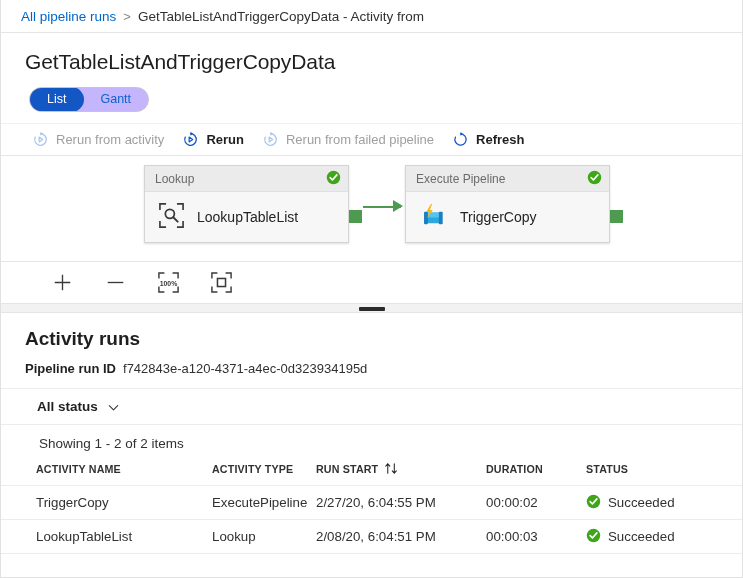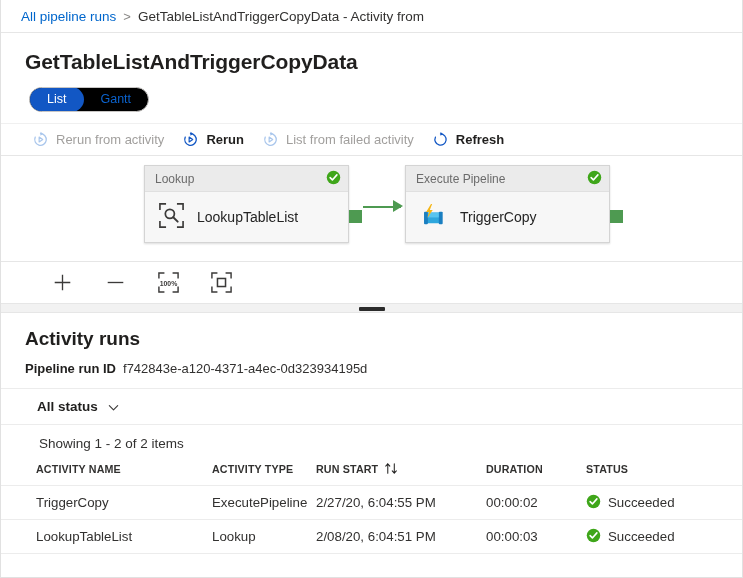--- a/index.html
+++ b/index.html
@@ -29,35 +29,35 @@
     font-size: 13.5px;
     white-space: nowrap;
   }
   .bc-link { color: #0066cc; cursor: pointer; }
   .bc-sep { color: #8a8886; margin: 0 7px; font-size: 13px; }
   .bc-current { color: #323130; }
 
   
   .page-title {
     font-size: 21px;
-    font-weight: 700;
+    font-weight: 400;
     color: #201f1e;
     padding: 17px 8px 0 24px;
     letter-spacing: -0.1px;
   }
 
   
   .pivot-wrap { padding: 13px 0 0 28px; }
   .pivot {
     display: inline-flex;
     align-items: center;
     height: 25px;
     border: 1px solid #c8c6c4;
     border-radius: 13px;
-    background: #000000;
+    background: #c4b5fd;
     overflow: hidden;
   }
   .pivot-item {
     font-size: 12.5px;
     height: 25px;
     line-height: 25px;
     padding: 0 18px;
     color: #0b63ce;
     cursor: pointer;
     border-radius: 13px;
@@ -302,21 +302,21 @@
     </div>
 
     <div class="cmd disabled">
       <span class="glyph">
         <svg width="17" height="17" viewBox="0 0 20 20">
           <path d="M10 3.2a6.8 6.8 0 1 1-6.2 4" fill="none" stroke="#a9c6ec" stroke-width="1.5" stroke-linecap="round"></path>
           <path d="M10 0.9 L13 3.2 L10 5.5 Z" fill="#a9c6ec"></path>
           <path d="M8.4 7.1 L12.6 10 L8.4 12.9 Z" fill="none" stroke="#a9c6ec" stroke-width="1.4" stroke-linejoin="round"></path>
         </svg>
       </span>
-      <span class="cmd-label">List from failed activity</span>
+      <span class="cmd-label">Rerun from failed pipeline</span>
     </div>
 
     <div class="cmd">
       <span class="glyph">
         <svg width="17" height="17" viewBox="0 0 20 20">
           <path d="M10 3.4a6.6 6.6 0 1 1-6 3.9" fill="none" stroke="#1257c4" stroke-width="1.5" stroke-linecap="round"></path>
           <path d="M10 1.1 L12.9 3.4 L10 5.7 Z" fill="#1257c4"></path>
         </svg>
       </span>
       <span class="cmd-label">Refresh</span>

